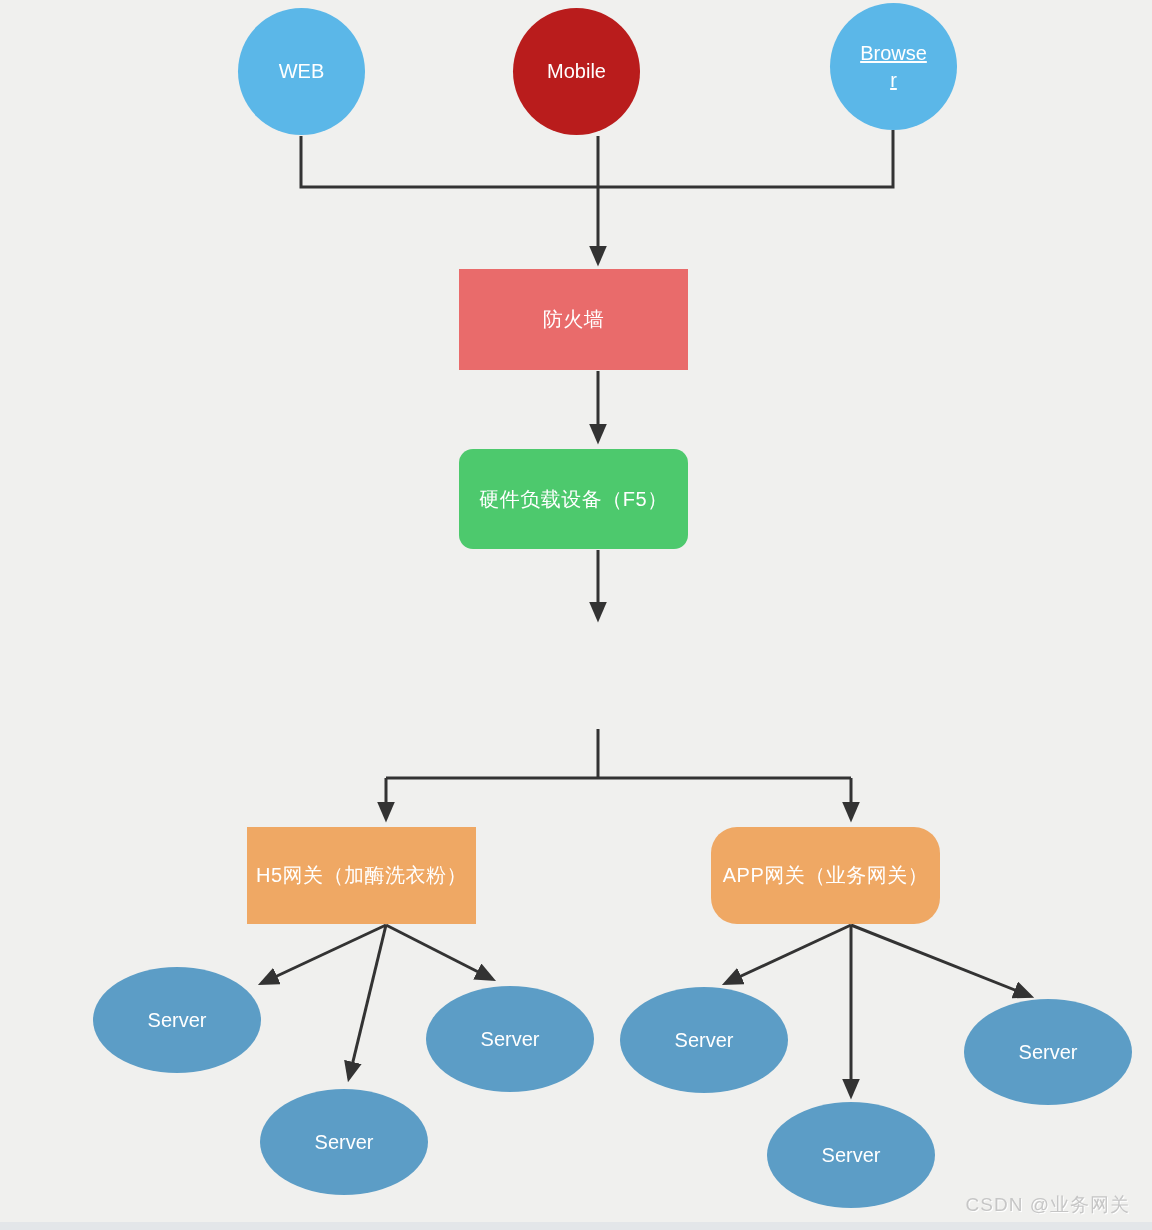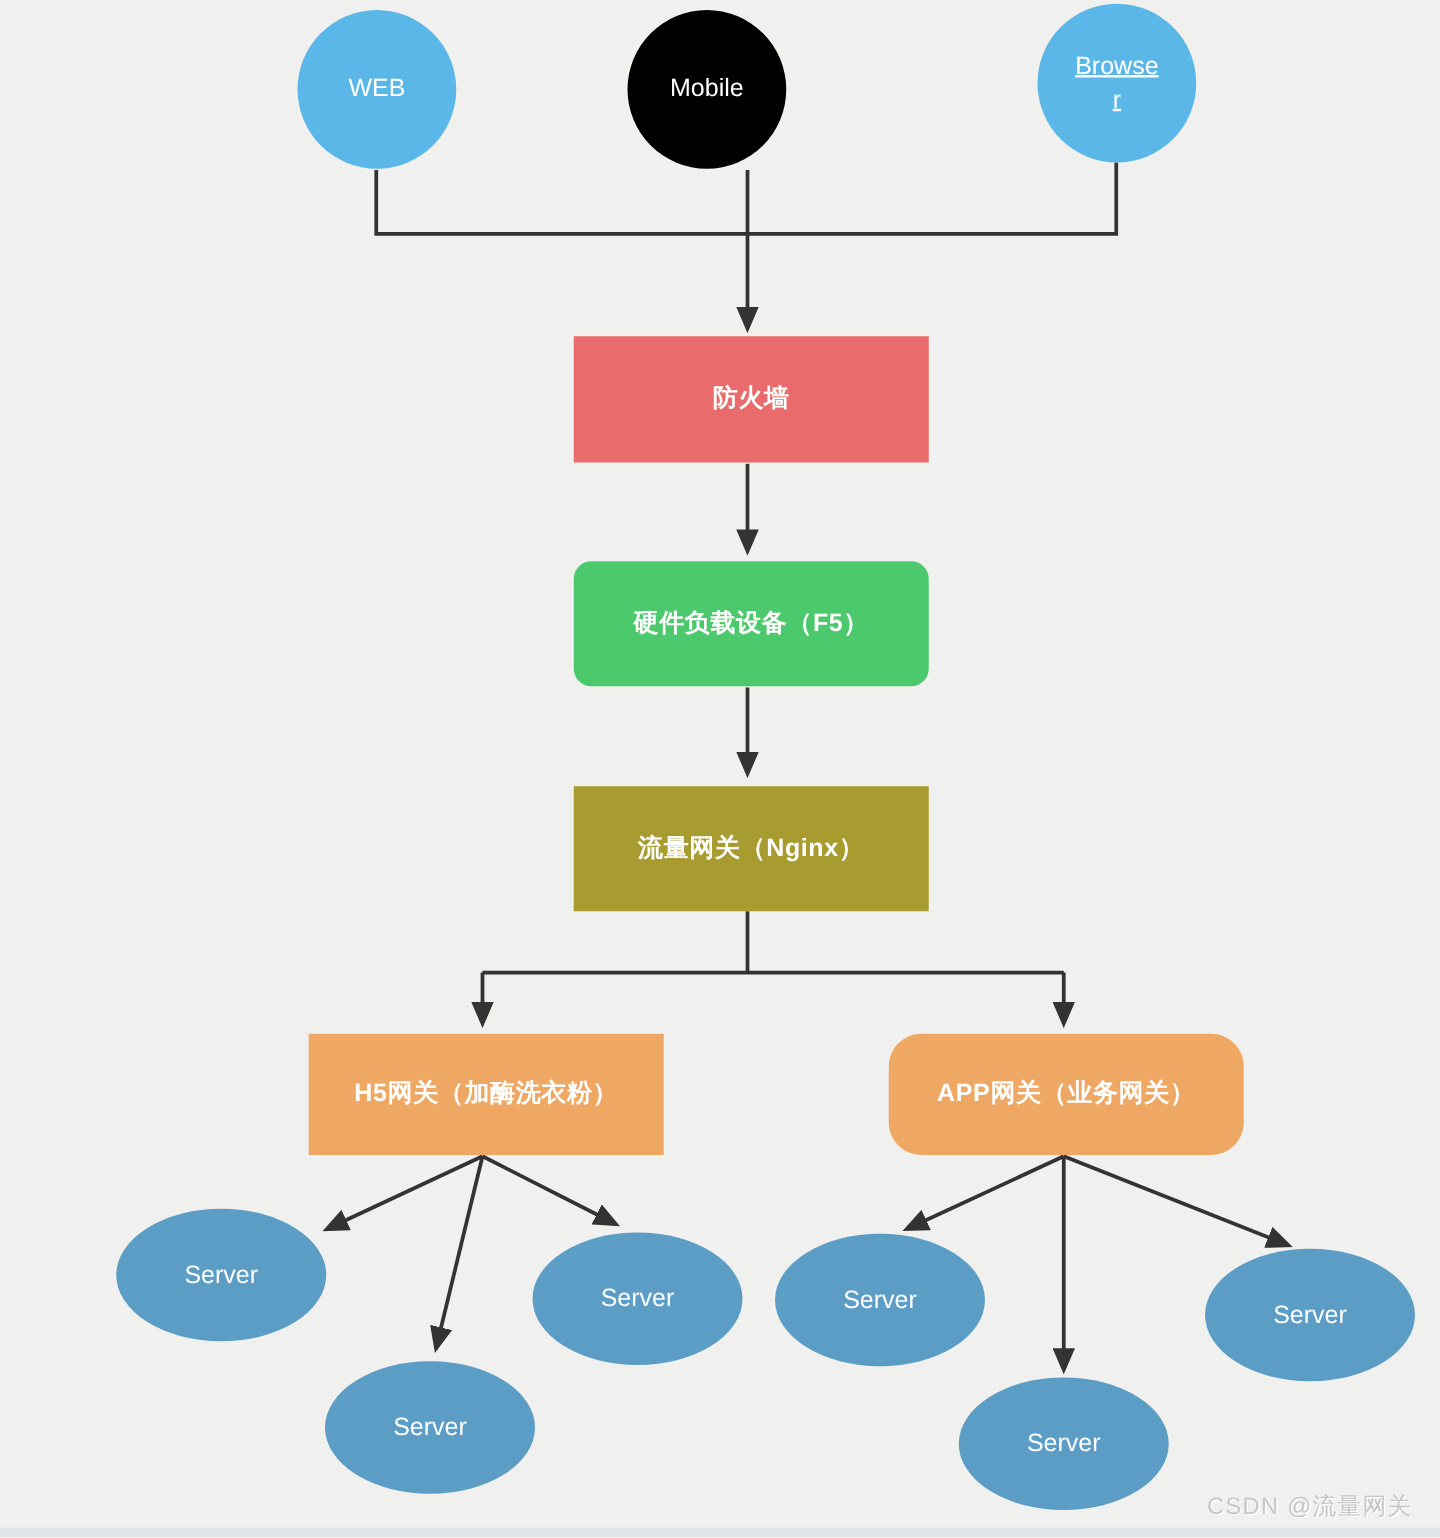--- a/index.html
+++ b/index.html
@@ -35,24 +35,24 @@
     color: #ffffff;
     text-align: center;
   }
   .circle {
     width: 127px;
     height: 127px;
     border-radius: 50%;
     font-size: 20px;
   }
   .box {
-    width: 284px;
+    width: 229px;
     height: 100px;
     font-size: 20px;
-    font-weight: 700;
+    font-weight: 400;
     letter-spacing: 0.5px;
   }
   .ellipse {
     width: 168px;
     height: 106px;
     border-radius: 50%;
     font-size: 20px;
   }
   .lbl {
     line-height: 1.35;
@@ -109,35 +109,32 @@
     <path class="ln" d="M386,925 L492,979" marker-end="url(#arrow)"></path>
 
     <path class="ln" d="M851,925 L726,983" marker-end="url(#arrow)"></path>
     <path class="ln" d="M851,925 L851,1095" marker-end="url(#arrow)"></path>
     <path class="ln" d="M851,925 L1030,996" marker-end="url(#arrow)"></path>
   </svg>
 
   <div class="node circle" style="left: 238px; top: 8px; background-color: rgb(91, 183, 232);">
     <span class="lbl">WEB</span>
   </div>
-  <div class="node circle" style="left: 502px; top: 8px; background-color: #000000;">
+  <div class="node circle" style="left: 513px; top: 8px; background-color: #b91c1c;">
     <span class="lbl">Mobile</span>
   </div>
   <div class="node circle" style="left: 830px; top: 3px; background-color: rgb(91, 183, 232); text-decoration: underline;">
     <span class="lbl wrap">Browser</span>
   </div>
 
   <div class="node box" style="left: 459px; top: 269px; height: 101px; background-color: rgb(233, 107, 107);">
     <span class="lbl">防火墙</span>
   </div>
   <div class="node box" style="left: 459px; top: 449px; background-color: rgb(77, 201, 109); border-radius: 14px;">
     <span class="lbl">硬件负载设备（F5）</span>
-  </div>
-  <div class="node box" style="left: 459px; top: 629px; background-color: rgb(168, 155, 47);">
-    <span class="lbl">流量网关（Nginx）</span>
   </div>
   <div class="node box" style="left: 247px; top: 827px; height: 97px; background-color: rgb(239, 168, 100);">
     <span class="lbl">H5网关（加酶洗衣粉）</span>
   </div>
   <div class="node box" style="left: 711px; top: 827px; height: 97px; background-color: rgb(239, 168, 100); border-radius: 26px;">
     <span class="lbl">APP网关（业务网关）</span>
   </div>
 
   <div class="node ellipse" style="left: 93px; top: 967px; background-color: rgb(92, 157, 198);">
     <span class="lbl">Server</span>
@@ -152,17 +149,17 @@
   <div class="node ellipse" style="left: 620px; top: 987px; background-color: rgb(92, 157, 198);">
     <span class="lbl">Server</span>
   </div>
   <div class="node ellipse" style="left: 767px; top: 1102px; background-color: rgb(92, 157, 198);">
     <span class="lbl">Server</span>
   </div>
   <div class="node ellipse" style="left: 964px; top: 999px; background-color: rgb(92, 157, 198);">
     <span class="lbl">Server</span>
   </div>
 
-  <div class="watermark">CSDN @流量网关</div>
+  <div class="watermark">CSDN @业务网关</div>
 
   <div class="bottom-strip"></div>
 
 </div>
 
 </body></html>

